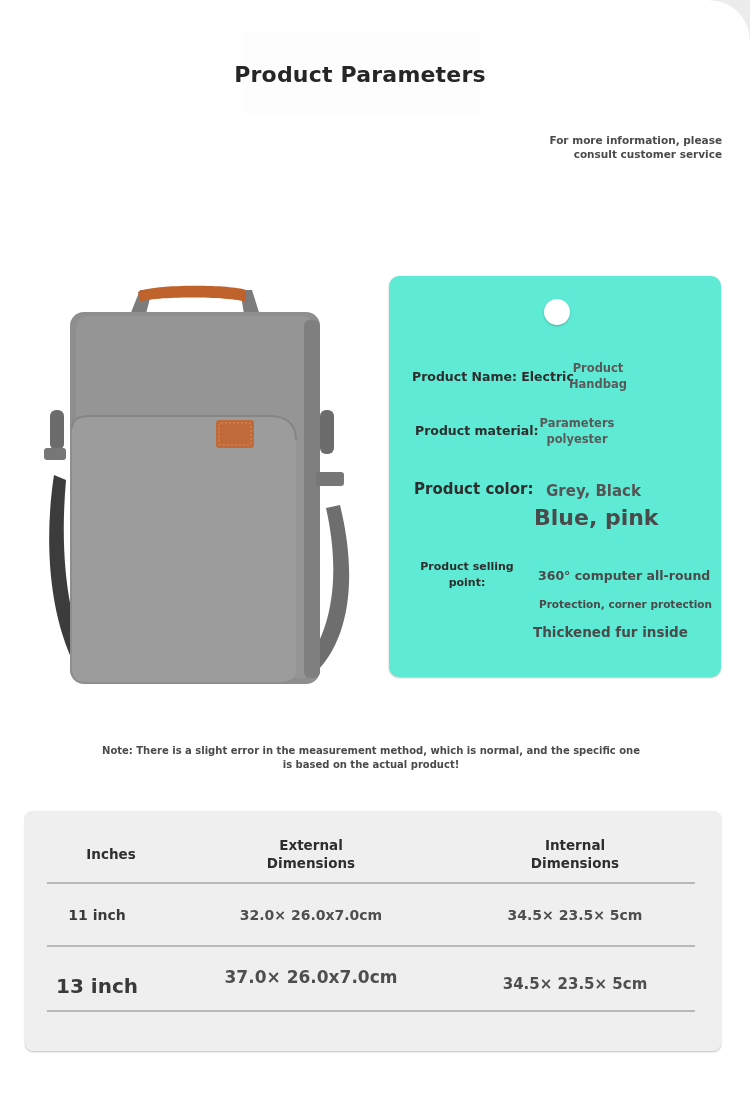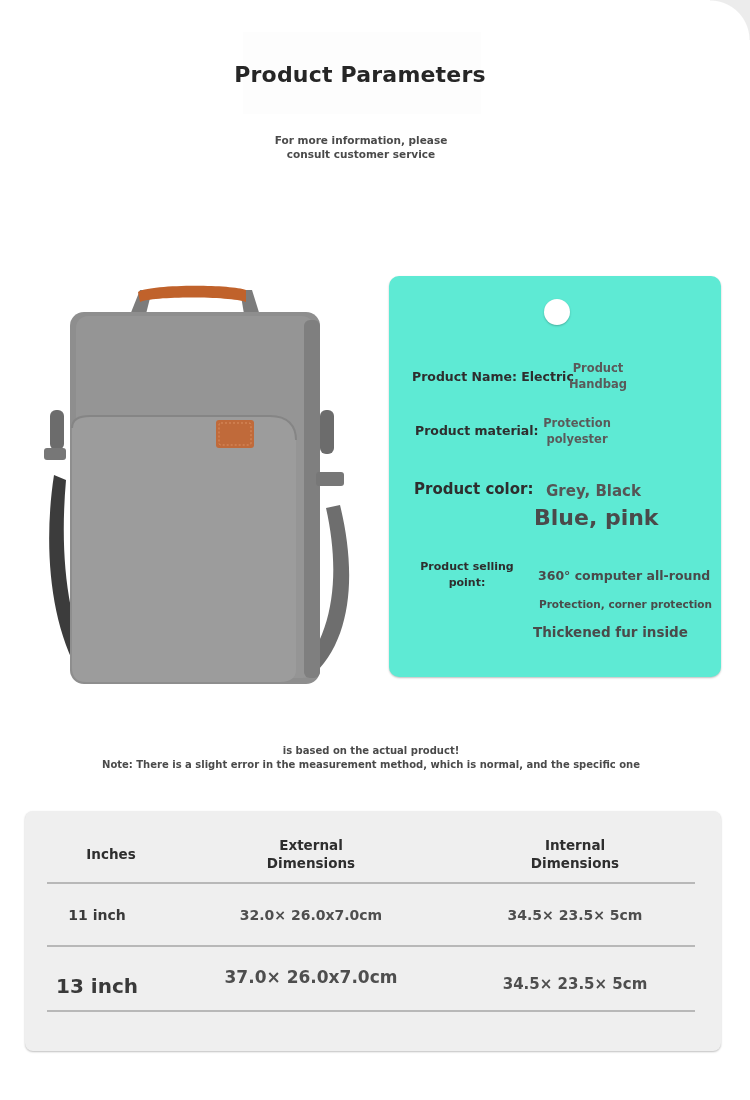--- a/index.html
+++ b/index.html
@@ -7,21 +7,21 @@
     body { font-family: "DejaVu Sans", "Liberation Sans", sans-serif; color: #2b2b2b; position: relative; }
 
     .page { position: relative; width: 750px; height: 816px; background: #fff; }
     .corner-tr { position: absolute; right: 0; top: 0; width: 40px; height: 40px;
       background: radial-gradient(circle at 0 100%, #fff 39px, #ececec 40px); }
 
     .title-wrap { position: absolute; top: 32px; left: 243px; width: 238px; height: 82px;
       background: #fdfdfd; }
     .title { position: absolute; top: 62px; left: 0; width: 720px; text-align: center;
       font-weight: bold; font-size: 22px; color: #262626; letter-spacing: 0.2px; }
-    .subtitle { position: absolute; top: 133px; left: 0; width: 722px; text-align: center;
+    .subtitle { position: absolute; top: 133px; left: 0; width: 722px; text-align: right;
       font-size: 10.5px; line-height: 14px; font-weight: bold; color: #4a4a4a; }
 
     
     .bag-area { position: absolute; left: 40px; top: 280px; width: 330px; height: 410px; }
 
     
     .spec-card { position: absolute; left: 389px; top: 276px; width: 332px; height: 401px;
       background: #5eead4; border-radius: 10px; box-shadow: 0 1px 2px rgba(0,0,0,0.25); }
     .dot { position: absolute; left: 155px; top: 23px; width: 26px; height: 26px; border-radius: 50%;
       background: #fff; box-shadow: 0 1px 2px rgba(0,0,0,0.25); }
@@ -86,40 +86,40 @@
     <div class="dot"></div>
 
     <div class="lbl" style="left:23px; top:93px; font-size:12.5px;">Product Name: Electric</div>
     <div class="val" style="left:170px; top:84px; width:78px; font-size:11.5px; line-height:16px;">
       <div>Product</div>
       <div>Handbag</div>
     </div>
 
     <div class="lbl" style="left:26px; top:147px; font-size:12.5px;">Product material:</div>
     <div class="val" style="left:148px; top:139px; width:80px; font-size:11.5px; line-height:16px;">
-      <div>Protection</div>
+      <div>Parameters</div>
       <div>polyester</div>
     </div>
 
     <div class="lbl" style="left:25px; top:204px; font-size:15px;">Product color:</div>
     <div class="val" style="left:157px; top:206px; font-size:15px; color:#555;">Grey, Black</div>
     <div class="val" style="left:145px; top:229px; font-size:22px; color:#4a4a4a;">Blue, pink</div>
 
     <div class="lbl" style="left:28px; top:283px; width:100px; font-size:11px; line-height:16px; text-align:center;">
       <div>Product selling</div>
       <div>point:</div>
     </div>
     <div class="val" style="left:149px; top:292px; font-size:12.5px; color:#4a4a4a;text-align:right;">360° computer all-round</div>
     <div class="val" style="left:150px; top:322px; font-size:10.5px; color:#4a4a4a;">Protection, corner protection</div>
     <div class="val" style="left:144px; top:348px; font-size:13.5px; color:#4a4a4a;">Thickened fur inside</div>
   </div>
 
   <div class="note">
+    <div>Note: There is a slight error in the measurement method, which is normal, and the specific one</div>
     <div>is based on the actual product!</div>
-    <div>Note: There is a slight error in the measurement method, which is normal, and the specific one</div>
   </div>
 
   <div class="table-card">
     <div class="cell th" style="left:36px; top:34px; width:100px;">
       <div>Inches</div>
     </div>
     <div class="cell th" style="left:200px; top:25px; width:172px;">
       <div>External</div>
       <div>Dimensions</div>
     </div>

